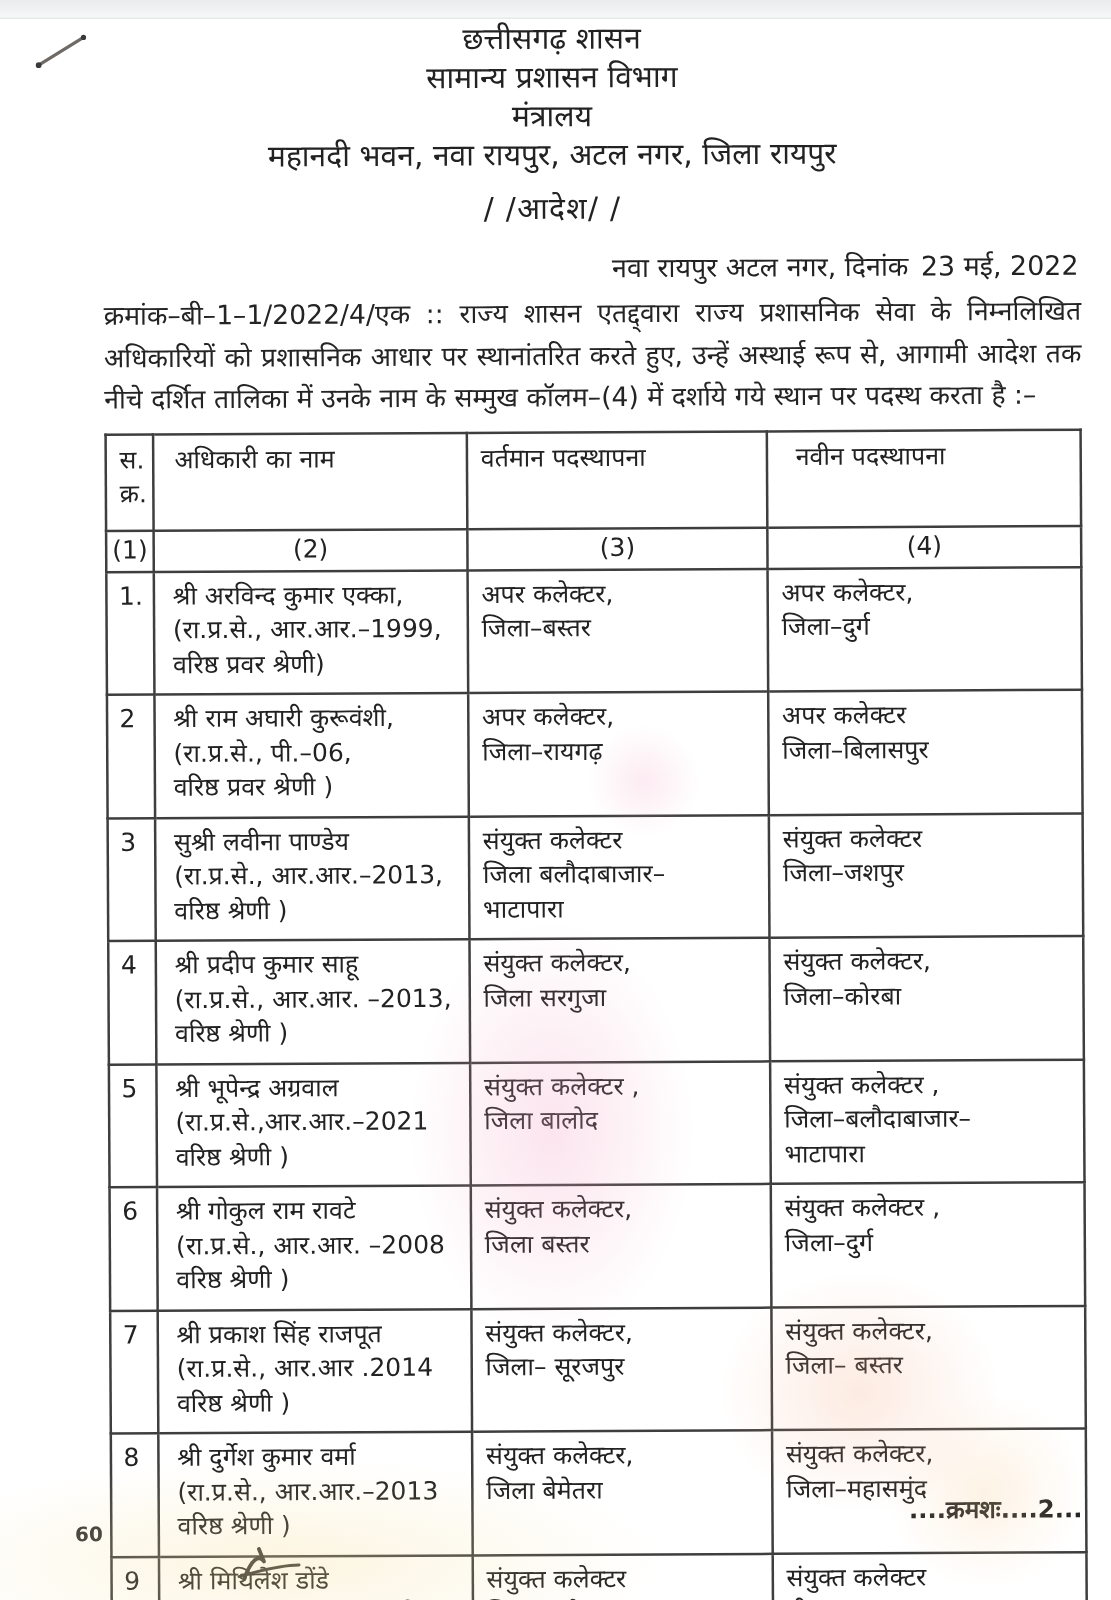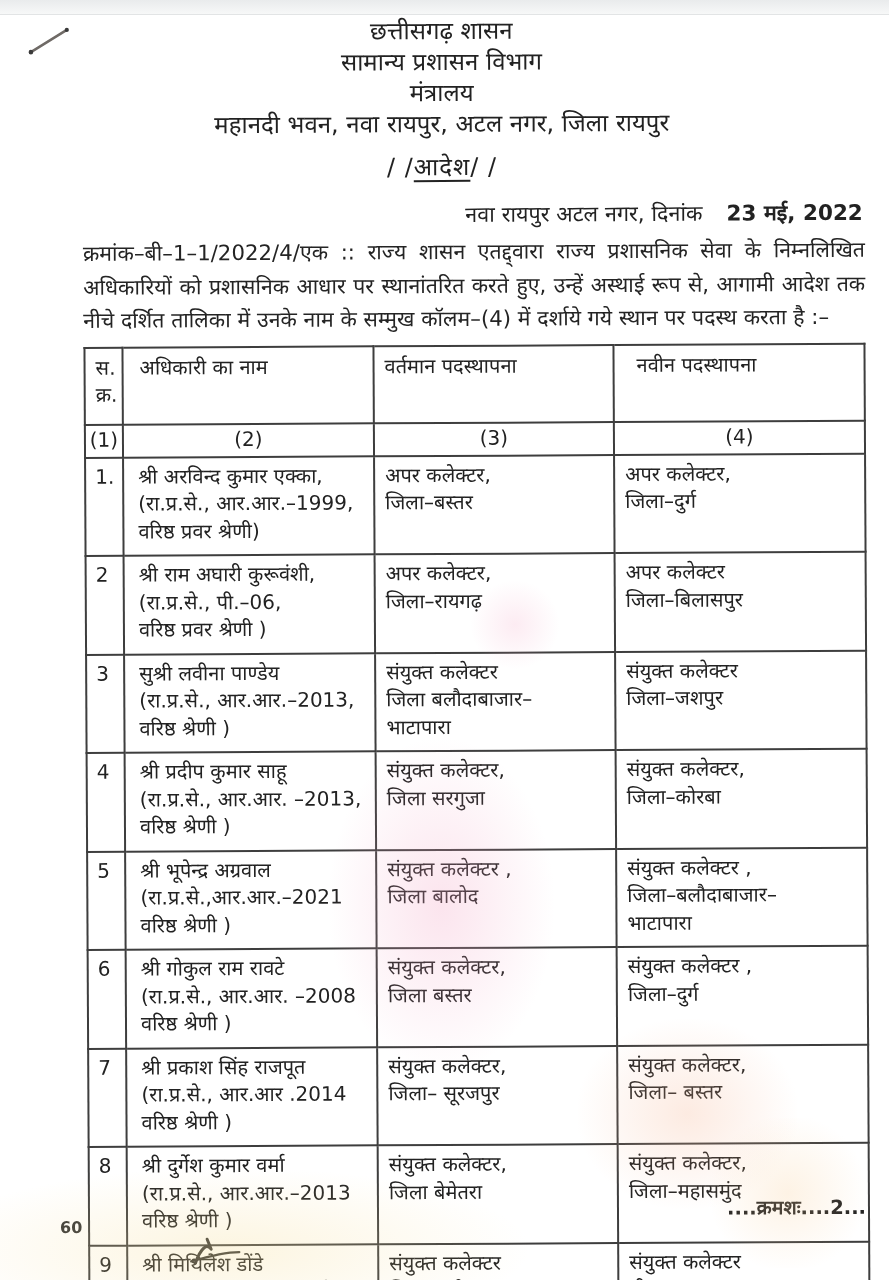--- a/index.html
+++ b/index.html
@@ -10,23 +10,23 @@
   }
   .top-edge{
     position:absolute;top:0;left:0;width:889px;height:14px;
     background:linear-gradient(#e9ebec,#f7f8f8);
     border-bottom:1px solid #e2e4e5;
   }
   .sheet{position:absolute;top:0;left:0;width:889px;height:1280px;transform:rotate(-0.3deg);}
   .doc-header{margin-top:16px;text-align:center;font-size:24px;line-height:31px;color:#222;}
   .doc-header div{white-space:nowrap;}
   .order-line{text-align:center;margin-top:9px;font-size:24px;letter-spacing:1px;color:#222;}
-  .order-line .u{text-decoration:underline;text-underline-offset:5px;}
+  .order-line .u{text-underline-offset:5px;}
   .dateline{text-align:right;padding-right:24px;margin-top:17px;font-size:21.5px;color:#222;}
-  .dateline .date{font-weight:bold;margin-left:24px;}
+  .dateline .date{font-weight:normal;margin-left:10px;}
   .body-par{
     width:782px;margin:7px 0 0 85px;font-size:21.3px;line-height:33.5px;
     text-align:justify;color:#242424;
   }
   table.transfer{
     margin:9px 0 0 85px;width:780px;border-collapse:collapse;table-layout:fixed;
     font-size:20px;line-height:27.5px;color:#222;
   }
   .transfer th,.transfer td{
     border:2px solid #3e3e3e;vertical-align:top;text-align:left;

